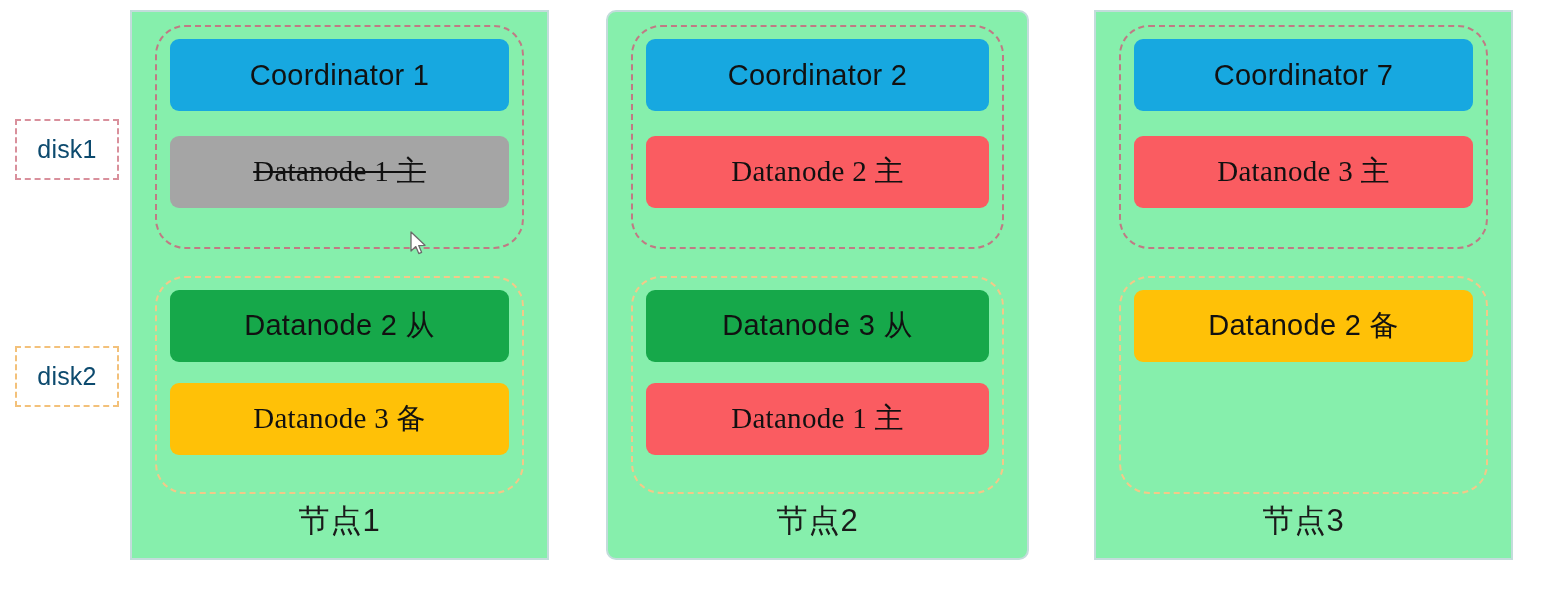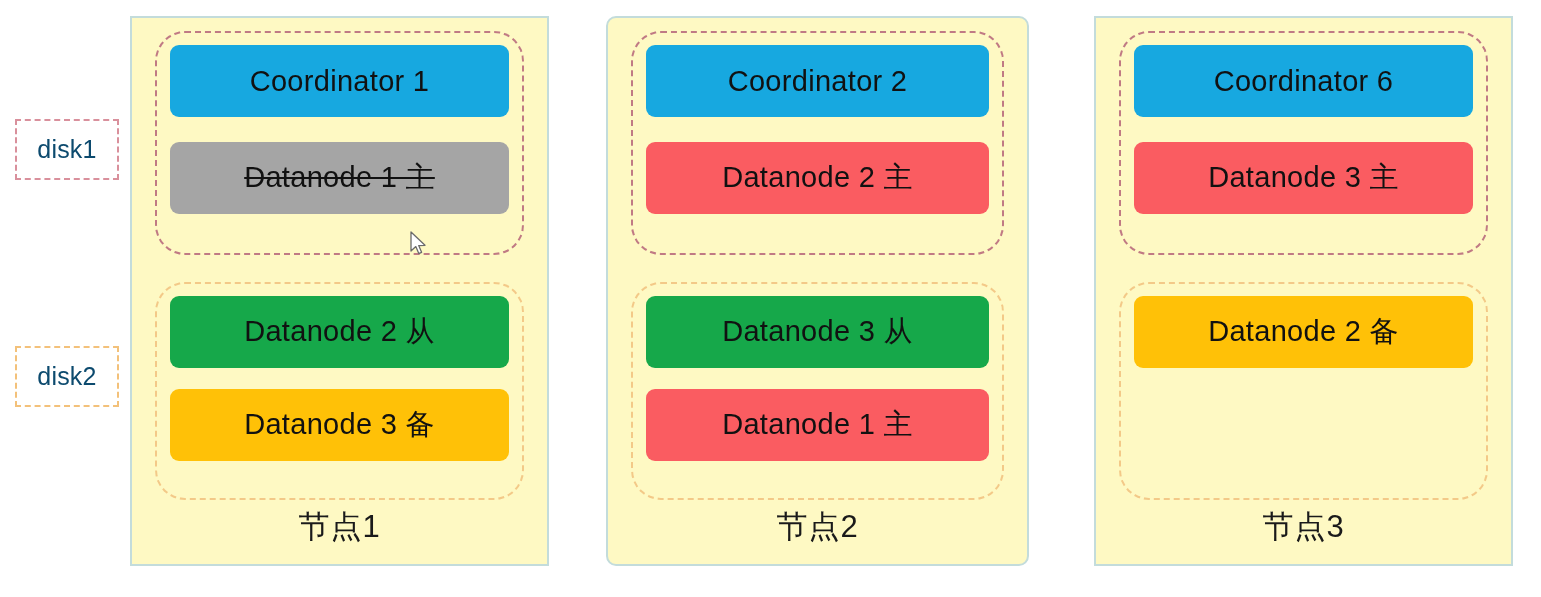--- a/index.html
+++ b/index.html
@@ -40,23 +40,23 @@
     left: 15px;
     top: 346px;
     width: 100px;
     height: 57px;
     border: 2px dashed #f3c17a;
   }
 
   
   .node {
     position: absolute;
-    top: 16px;
+    top: 10px;
     height: 550px;
-    background: #fef9c3;
+    background: #86efac;
     border: 2px solid #c3dcdb;
     box-sizing: border-box;
   }
   .node.n0 { left: 130px; width: 419px; }
   .node.n1 { left: 606px; width: 423px; border-radius: 10px; }
   .node.n2 { left: 1094px; width: 419px; }
 
   
   .disk-group {
     position: absolute;
@@ -82,21 +82,21 @@
     display: flex;
     align-items: center;
     justify-content: center;
     height: 72px;
     border-radius: 9px;
     font-size: 29px;
     color: #111111;
     white-space: nowrap;
     letter-spacing: 0.3px;
   }
-  .svc + .svc { margin-top: 25px; }
+  .svc + .svc { margin-top: 25px; font-family: Liberation Serif, serif; }
   .disk-group.g2 .svc + .svc { margin-top: 21px; }
 
   .svc.coordinator { background: #17a8e0; }
   .svc.primary     { background: #fa5c61; }
   .svc.replica     { background: #16a84a; }
   .svc.backup      { background: #ffc107; }
   .svc.offline     { background: #a5a5a5; text-decoration: line-through;
                      text-decoration-thickness: 2px; }
 
   
@@ -152,21 +152,21 @@
     </div>
     <div class="disk-group g2">
       <div class="svc replica">Datanode 3 从</div>
       <div class="svc primary">Datanode 1 主</div>
     </div>
     <div class="node-caption">节点2</div>
   </div>
 
   <div class="node n2">
     <div class="disk-group g1">
-      <div class="svc coordinator">Coordinator 6</div>
+      <div class="svc coordinator">Coordinator 7</div>
       <div class="svc primary">Datanode 3 主</div>
     </div>
     <div class="disk-group g2">
       <div class="svc backup">Datanode 2 备</div>
     </div>
     <div class="node-caption">节点3</div>
   </div>
 
   <svg class="cursor" viewBox="0 0 20 26">
     <path d="M2 1 L2 20 L6.8 15.6 L9.8 22.6 L12.6 21.3 L9.7 14.6 L16 14.3 Z" fill="#ffffff" stroke="#6b6b6b" stroke-width="1.3" stroke-linejoin="round"></path>

